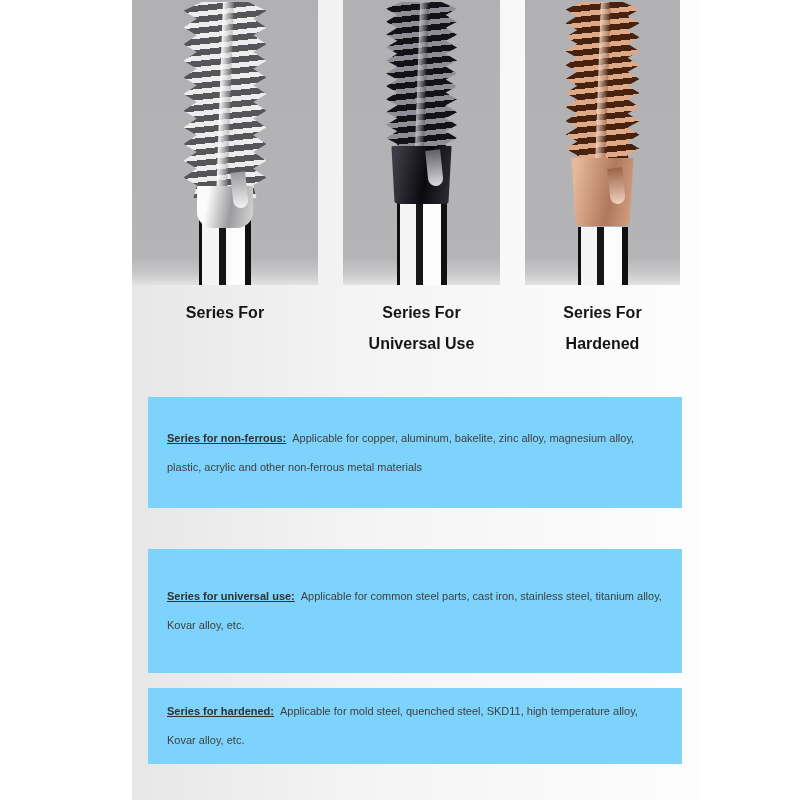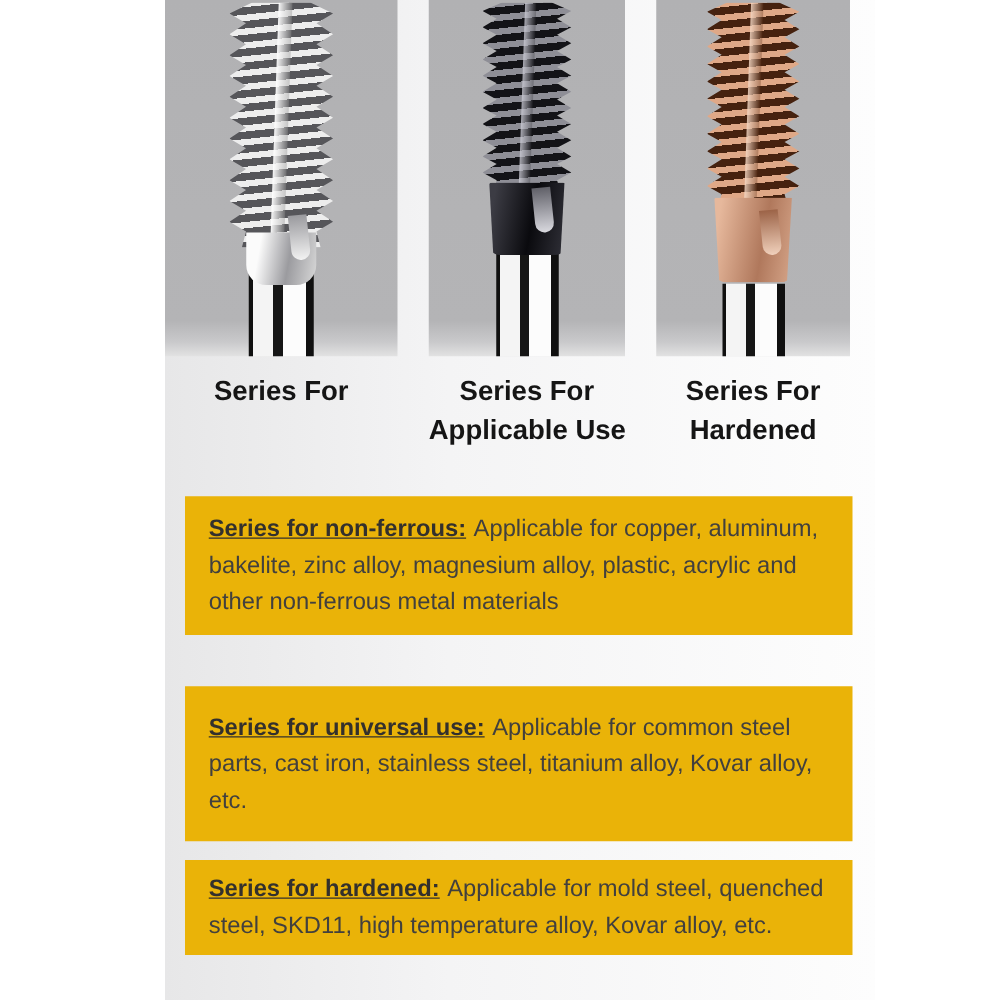--- a/index.html
+++ b/index.html
@@ -53,29 +53,29 @@
     background:linear-gradient(100deg,#e6b89c 10%,#b0785c 60%,#d9a98d);
     clip-path:polygon(3% 0,97% 0,91% 100%,9% 100%);}
 
   .prong{position:absolute;left:56%;width:15px;height:36px;border-radius:0 0 12px 12px;transform:rotate(-6deg);}
   .silver .prong{top:172px;background:linear-gradient(to bottom,#9a9a9e,#f2f2f2);}
   .black  .prong{top:150px;background:linear-gradient(to bottom,#606068,#d9d9df);}
   .bronze .prong{top:168px;background:linear-gradient(to bottom,#9c6347,#f0d0bb);}
 
   
   .title{position:absolute;top:297px;text-align:center;font-weight:bold;
-         font-size:22px;line-height:31px;color:#151515;white-space:nowrap;}
+         font-size:16px;line-height:31px;color:#151515;white-space:nowrap;}
   .t1{left:132px;width:186px;}
   .t2{left:343px;width:157px;}
   .t3{left:525px;width:155px;}
 
   
-  .box{position:absolute;left:148px;width:534px;background:#eab308;
+  .box{position:absolute;left:148px;width:534px;background:#7dd3fc;
        box-sizing:border-box;padding:12px 19px;color:#42403e;
-       font-size:19px;line-height:29px;display:flex;flex-direction:column;justify-content:center;}
+       font-size:11px;line-height:29px;display:flex;flex-direction:column;justify-content:center;}
   .b1{top:397px;height:111px;}
   .b2{top:549px;height:124px;}
   .b3{top:688px;height:76px;}
   .box p{margin:0;}
   .lead{font-weight:bold;text-decoration:underline;margin-right:6px;color:#33302d;}
 </style>
 </head>
 <body>
 
 <div class="column"></div>
@@ -111,21 +111,21 @@
     <div class="collar"></div>
     <div class="prong"></div>
   </div>
 </div>
 
 <div class="title t1">
   <span>Series For</span><br>
 </div>
 <div class="title t2">
   <span>Series For</span><br>
-  <span>Applicable Use</span>
+  <span>Universal Use</span>
 </div>
 <div class="title t3">
   <span>Series For</span><br>
   <span>Hardened</span>
 </div>
 
 <div class="box b1">
   <p>
     <span class="lead">Series for non-ferrous:</span><span>Applicable for copper, aluminum, bakelite, zinc alloy, magnesium alloy, plastic, acrylic and other non-ferrous metal materials</span>
   </p>

